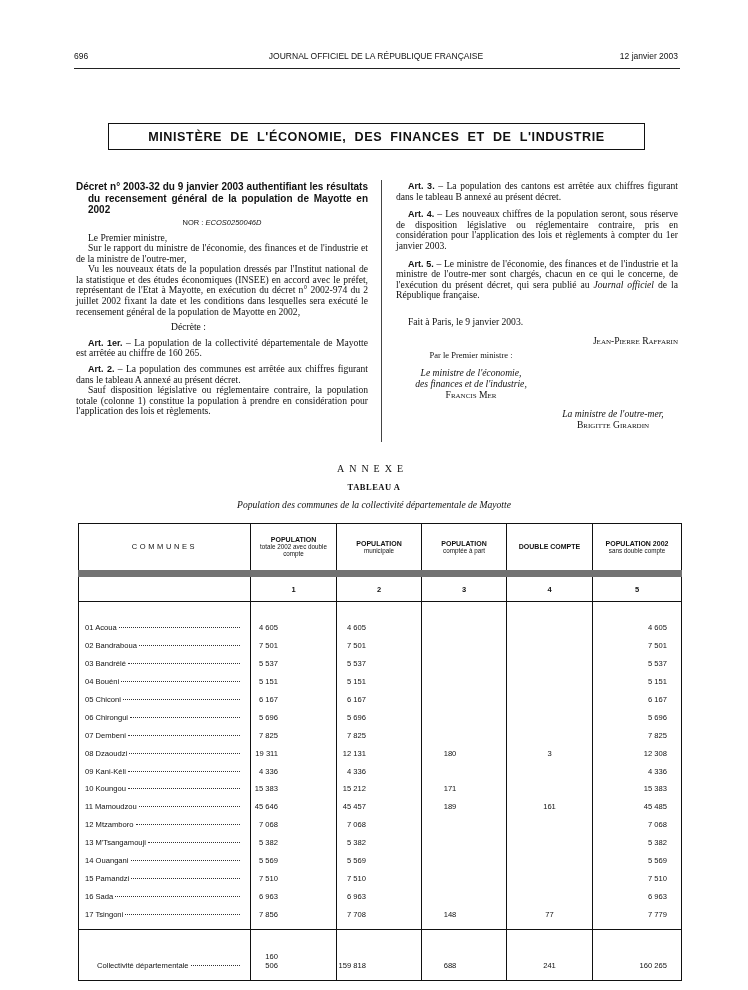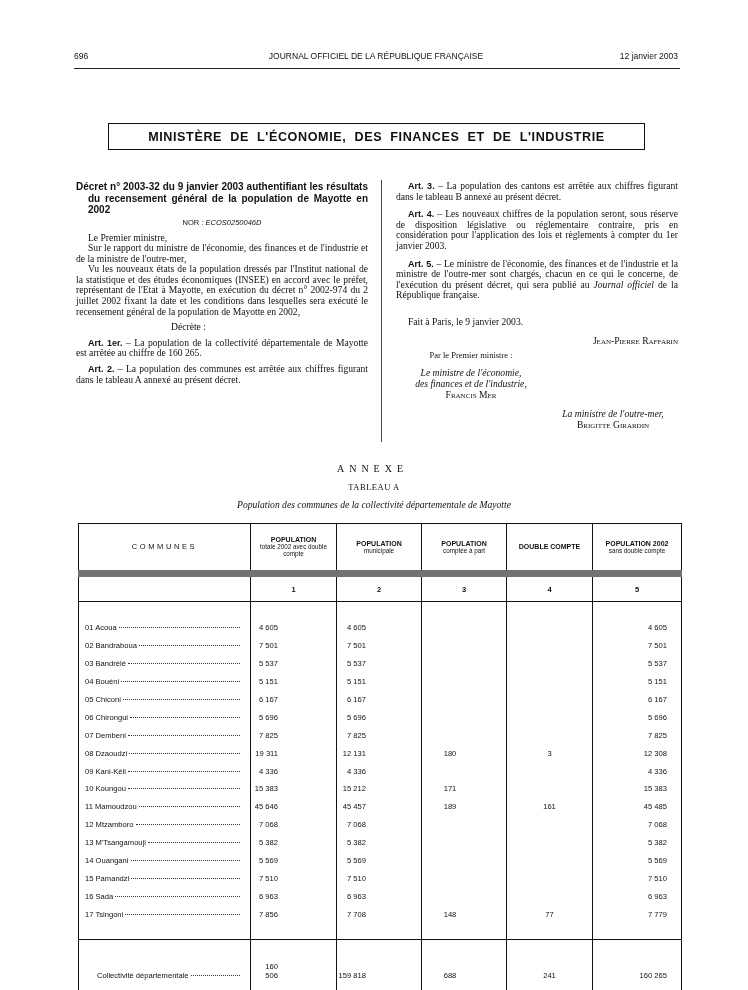--- a/index.html
+++ b/index.html
@@ -26,42 +26,42 @@
   p.body { font-size: 9.6px; line-height: 10.6px; margin: 0; text-align: justify; text-indent: 12px; }
   p.gap { margin-top: 5px; }
   .art { font-family: "Liberation Sans", "DejaVu Sans", sans-serif; font-weight: bold; font-size: 9px; }
   #col-right p.body { margin-bottom: 7px; }
   .sig-right { text-align: right; font-variant: small-caps; font-size: 9.6px; }
   .sig-center { text-align: center; font-size: 8.5px; }
   .sig-block { font-style: italic; text-align: center; font-size: 9.6px; line-height: 11px; }
   .sc { font-variant: small-caps; font-style: normal; }
 
   #annexe { position: absolute; left: 0; width: 745px; top: 463px; text-align: center; font-size: 10px; letter-spacing: 5px; }
-  #tableau { position: absolute; left: 0; width: 748px; top: 482px; text-align: center; font-size: 8.5px; font-variant: small-caps; font-weight: normal; letter-spacing: 0.5px; }
+  #tableau { position: absolute; left: 0; width: 748px; top: 482px; text-align: center; font-size: 8.5px; font-variant: small-caps; font-weight: bold; letter-spacing: 0.5px; }
   #subtitle { position: absolute; left: 0; width: 748px; top: 499px; text-align: center; font-size: 9.6px; font-style: italic; }
 
   #pop-table { position: absolute; left: 78px; top: 523px; width: 603px; border-collapse: collapse; border: 1.5px solid #111; table-layout: fixed; }
   #pop-table th, #pop-table td { border-left: 1px solid #111; border-right: 1px solid #111; padding: 0; }
   #pop-table thead th { border-bottom: 7px solid #737373; height: 46px; font-weight: bold; font-size: 7px; line-height: 8px; text-align: center; vertical-align: middle; }
   #pop-table thead th .sub { display:block; font-weight: normal; font-size: 6.3px; line-height: 6.6px; }
   #pop-table thead th.communes { font-size: 7.5px; letter-spacing: 2.6px; font-weight: normal; }
   #pop-table tr.colnum td { height: 24px; border-bottom: 1px solid #111; font-size: 7.5px; text-align: center; font-weight: bold; }
   #pop-table tr.spacer td { height: 17px; }
   #pop-table tbody.data td { height: 17.9px; font-size: 7.6px; vertical-align: middle; }
   #pop-table td.name { padding-left: 6px; padding-right: 10px; }
   .leader { display:flex; align-items: baseline; white-space: nowrap; }
   .leader .dots { flex:1; border-bottom: 1px dotted #333; margin-left: 2px; height: 0; transform: translateY(-2px); }
   #pop-table td.n1, #pop-table td.n2 { text-align: right; padding-right: 58px; }
   #pop-table td.n2 { padding-right: 55px; }
   #pop-table td.n3 { text-align: center; padding-right: 28px; }
   #pop-table td.n4 { text-align: center; }
   #pop-table td.n5 { text-align: right; padding-right: 14px; }
   #pop-table tr.total td { border-top: 1px solid #111; height: 40px; vertical-align: bottom; padding-bottom: 10px; font-size: 7.6px; }
   #pop-table tr.total td.name { padding-left: 18px; }
-  #pop-table tr.lastdata td { padding-bottom: 16px; margin-top: 35px; }
+  #pop-table tr.lastdata td { padding-bottom: 6px; margin-top: 35px; }
 </style>
 </head>
 <body>
 
 <div id="running-head" class="sans">
   <span class="pg">696</span>
   <span class="jt">JOURNAL OFFICIEL DE LA RÉPUBLIQUE FRANÇAISE</span>
   <span class="dt">12 janvier 2003</span>
 </div>
 <div id="head-rule"></div>
@@ -81,20 +81,21 @@
   <p class="body">Vu les nouveaux états de la population dressés par l'Institut national de la statistique et des études économiques (INSEE) en accord avec le préfet, représentant de l'Etat à Mayotte, en exécution du décret n° 2002-974 du 2 juillet 2002 fixant la date et les conditions dans lesquelles sera exécuté le recensement général de la population de Mayotte en 2002,</p>
   <p class="body gap" style="padding-left:95px;text-indent:0">Décrète :</p>
   <p class="body gap">
     <span class="art">Art. 1er.</span>
     <span>– La population de la collectivité départementale de Mayotte est arrêtée au chiffre de 160 265.</span>
   </p>
   <p class="body gap">
     <span class="art">Art. 2.</span>
     <span>– La population des communes est arrêtée aux chiffres figurant dans le tableau A annexé au présent décret.</span>
   </p>
+  <p class="body">Sauf disposition législative ou réglementaire contraire, la population totale (colonne 1) constitue la population à prendre en considération pour l'application des lois et règlements.</p>
 </div>
 
 <div id="col-divider"></div>
 
 <div id="col-right" class="serif">
   <p class="body">
     <span class="art">Art. 3.</span>
     <span>– La population des cantons est arrêtée aux chiffres figurant dans le tableau B annexé au présent décret.</span>
   </p>
   <p class="body">

